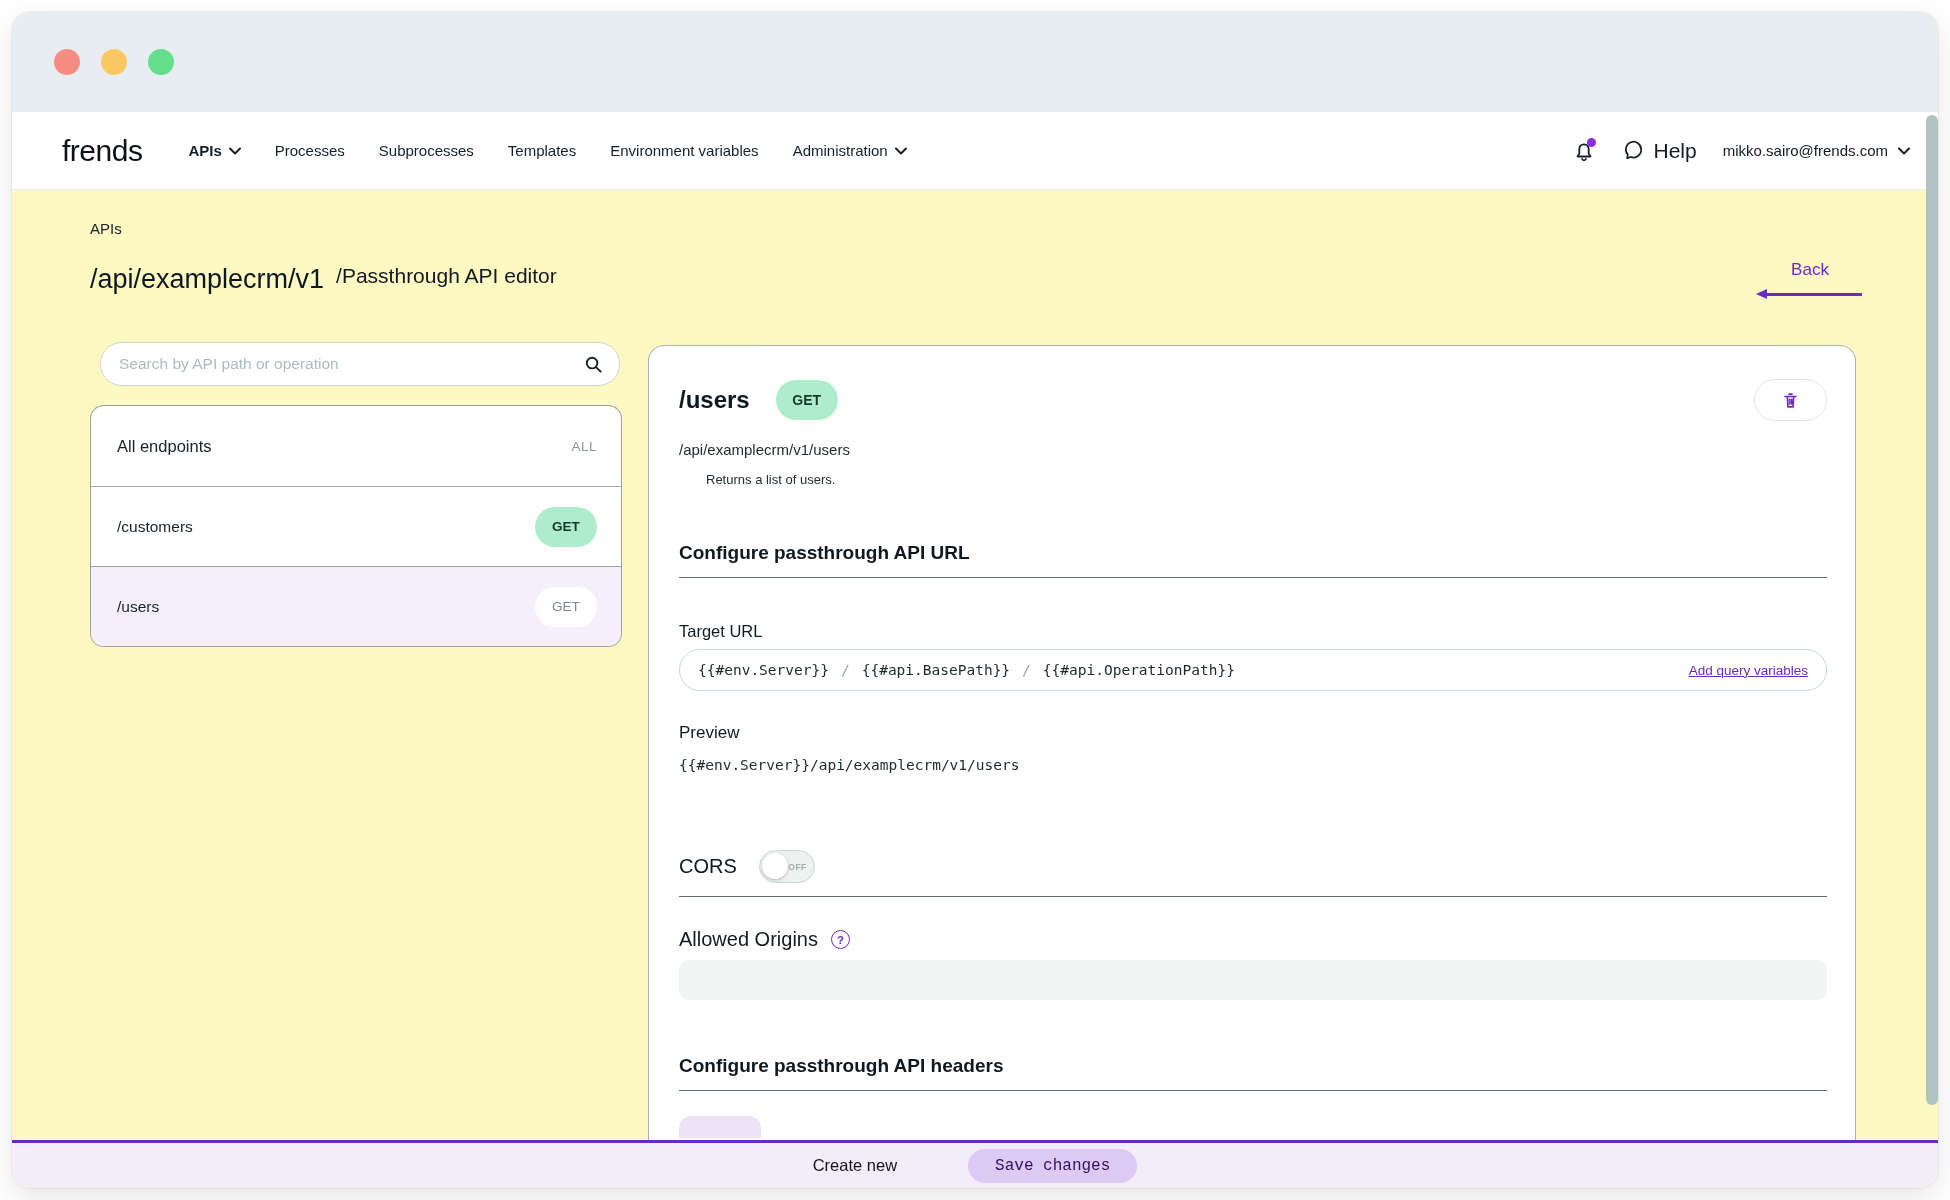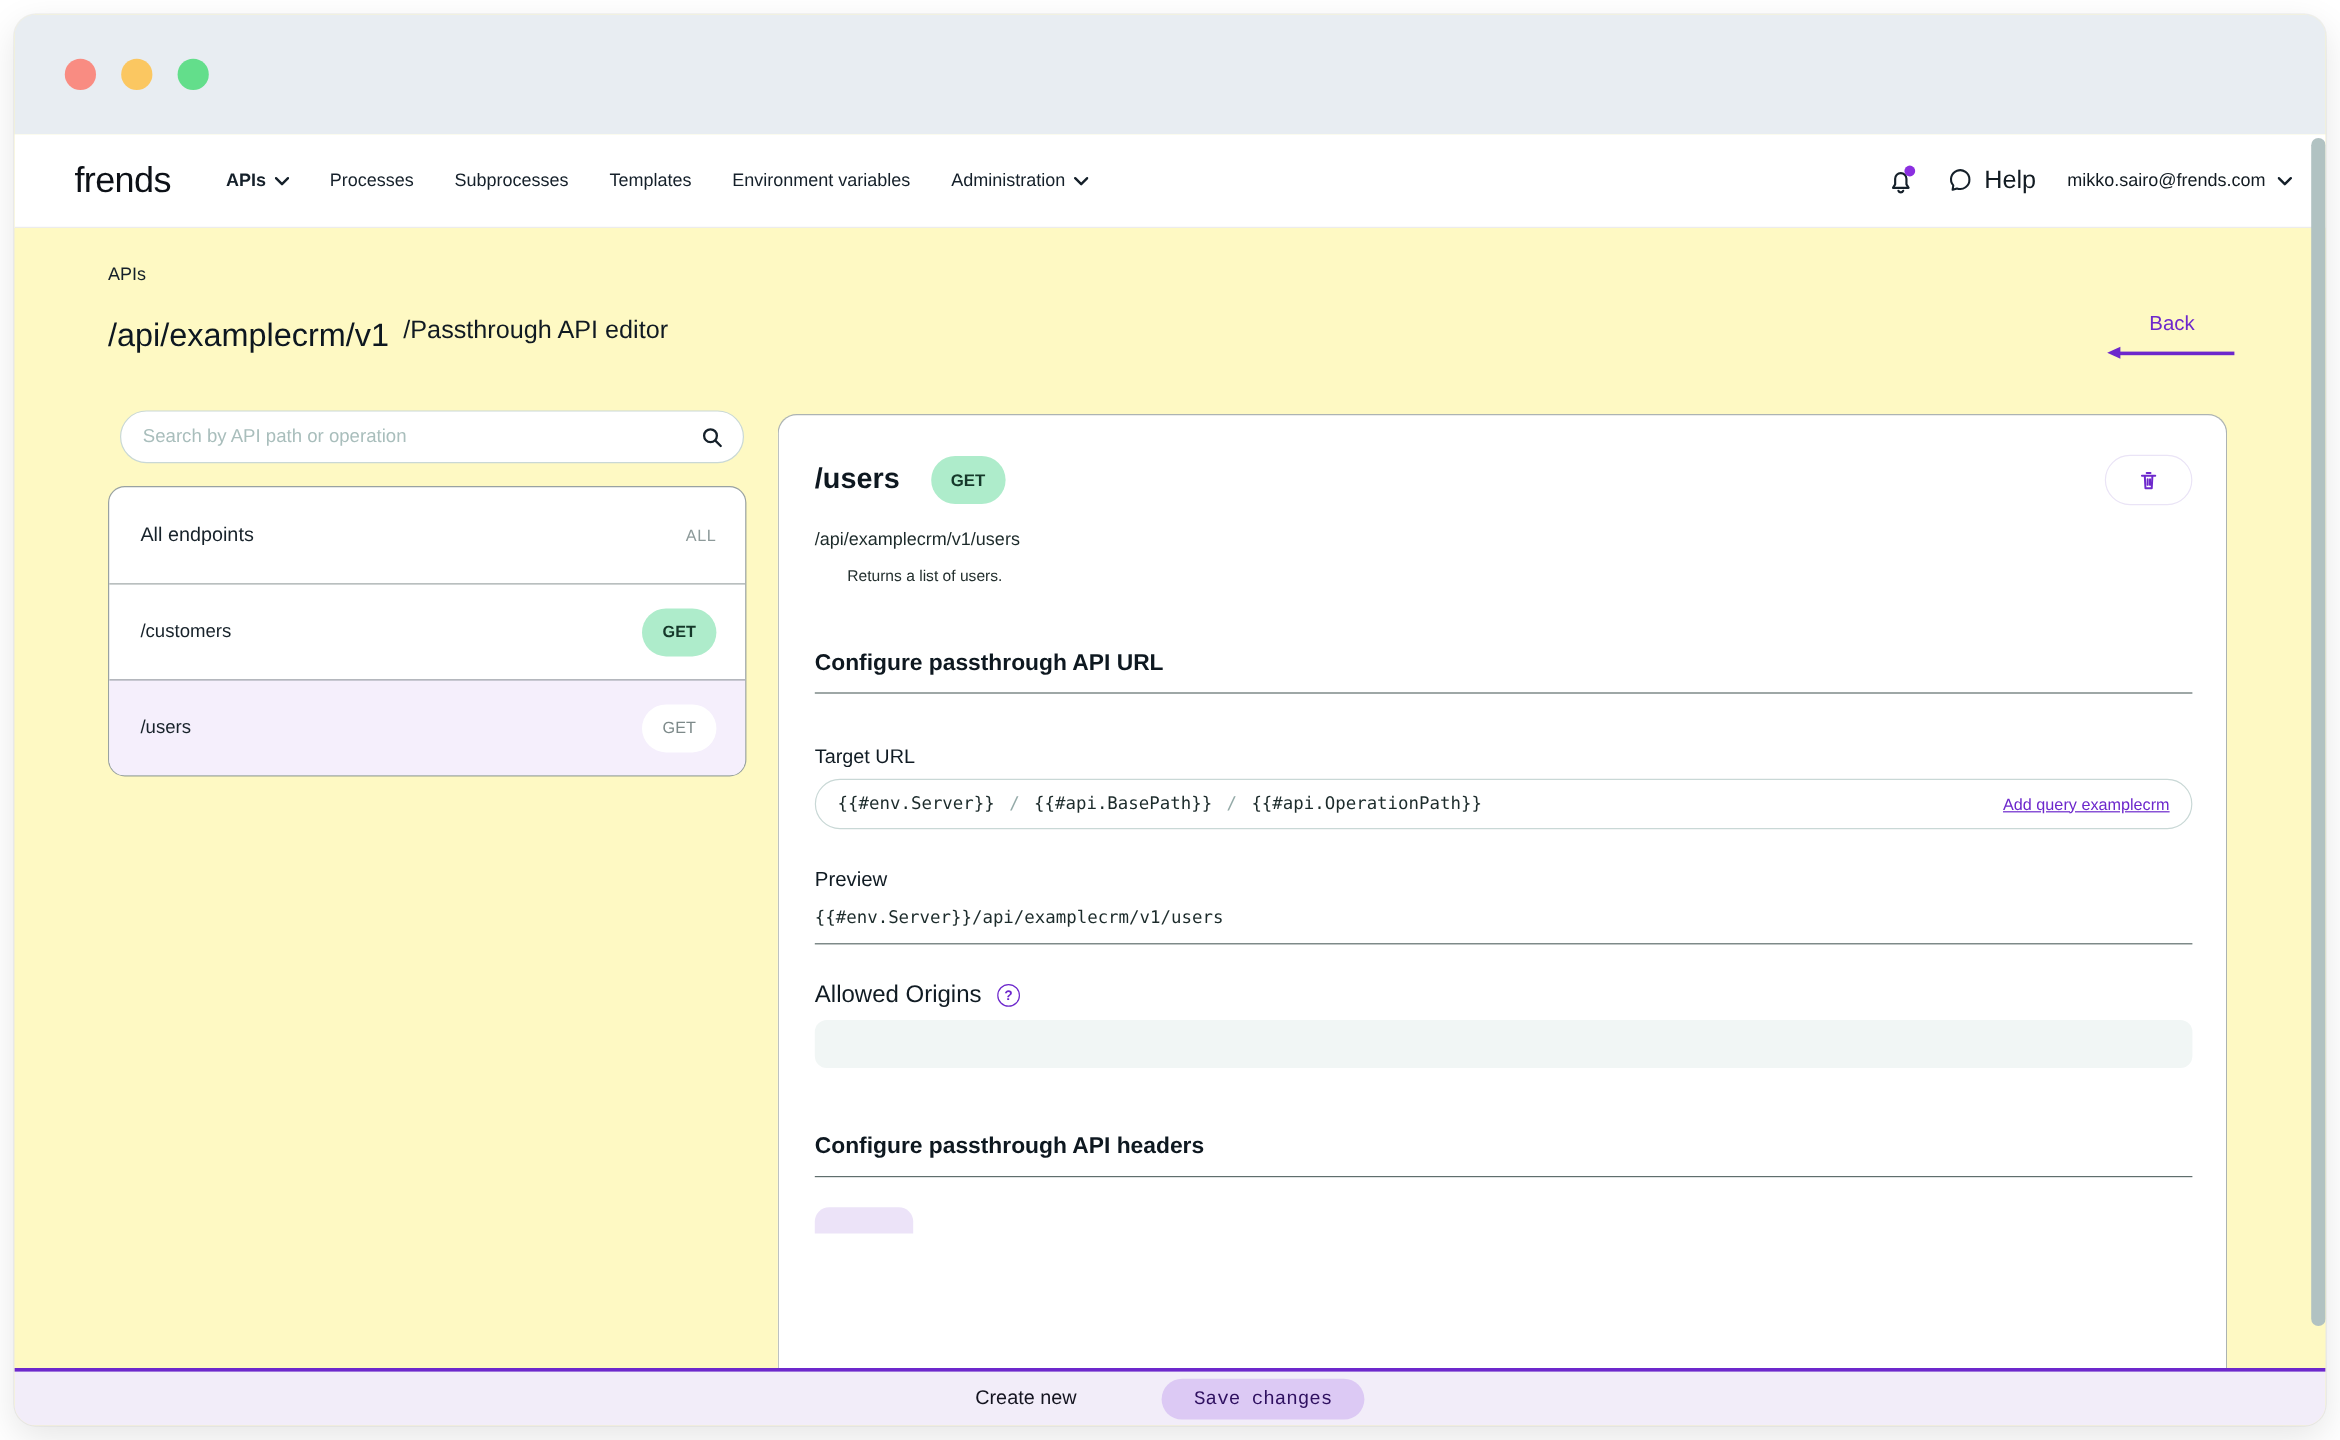--- a/index.html
+++ b/index.html
@@ -203,26 +203,33 @@
     <div class="section-h">Configure passthrough API URL</div>
     <div class="rule"></div>
 
     <div class="field-label lbl-target">Target URL</div>
     <div class="url-pill">
       <span class="mono url-token">{{#env.Server}}</span>
       <span class="mono url-sep">/</span>
       <span class="mono url-token">{{#api.BasePath}}</span>
       <span class="mono url-sep">/</span>
       <span class="mono url-token">{{#api.OperationPath}}</span>
-      <span class="add-query">Add query examplecrm</span>
+      <span class="add-query">Add query variables</span>
     </div>
 
     <div class="field-label lbl-preview">Preview</div>
     <div class="mono preview-val">{{#env.Server}}/api/examplecrm/v1/users</div>
 
+    <div class="cors-row">
+      <span class="cors-label">CORS</span>
+      <div class="toggle">
+        <div class="knob"></div>
+        <span class="state">OFF</span>
+      </div>
+    </div>
     <div class="rule"></div>
 
     <div class="origins-row">
       <span class="field-label">Allowed Origins</span>
       <span class="qmark">?</span>
     </div>
     <input class="origins-input" type="text" disabled="" style="">
 
     <div class="section-h">Configure passthrough API headers</div>
     <div class="rule"></div>

